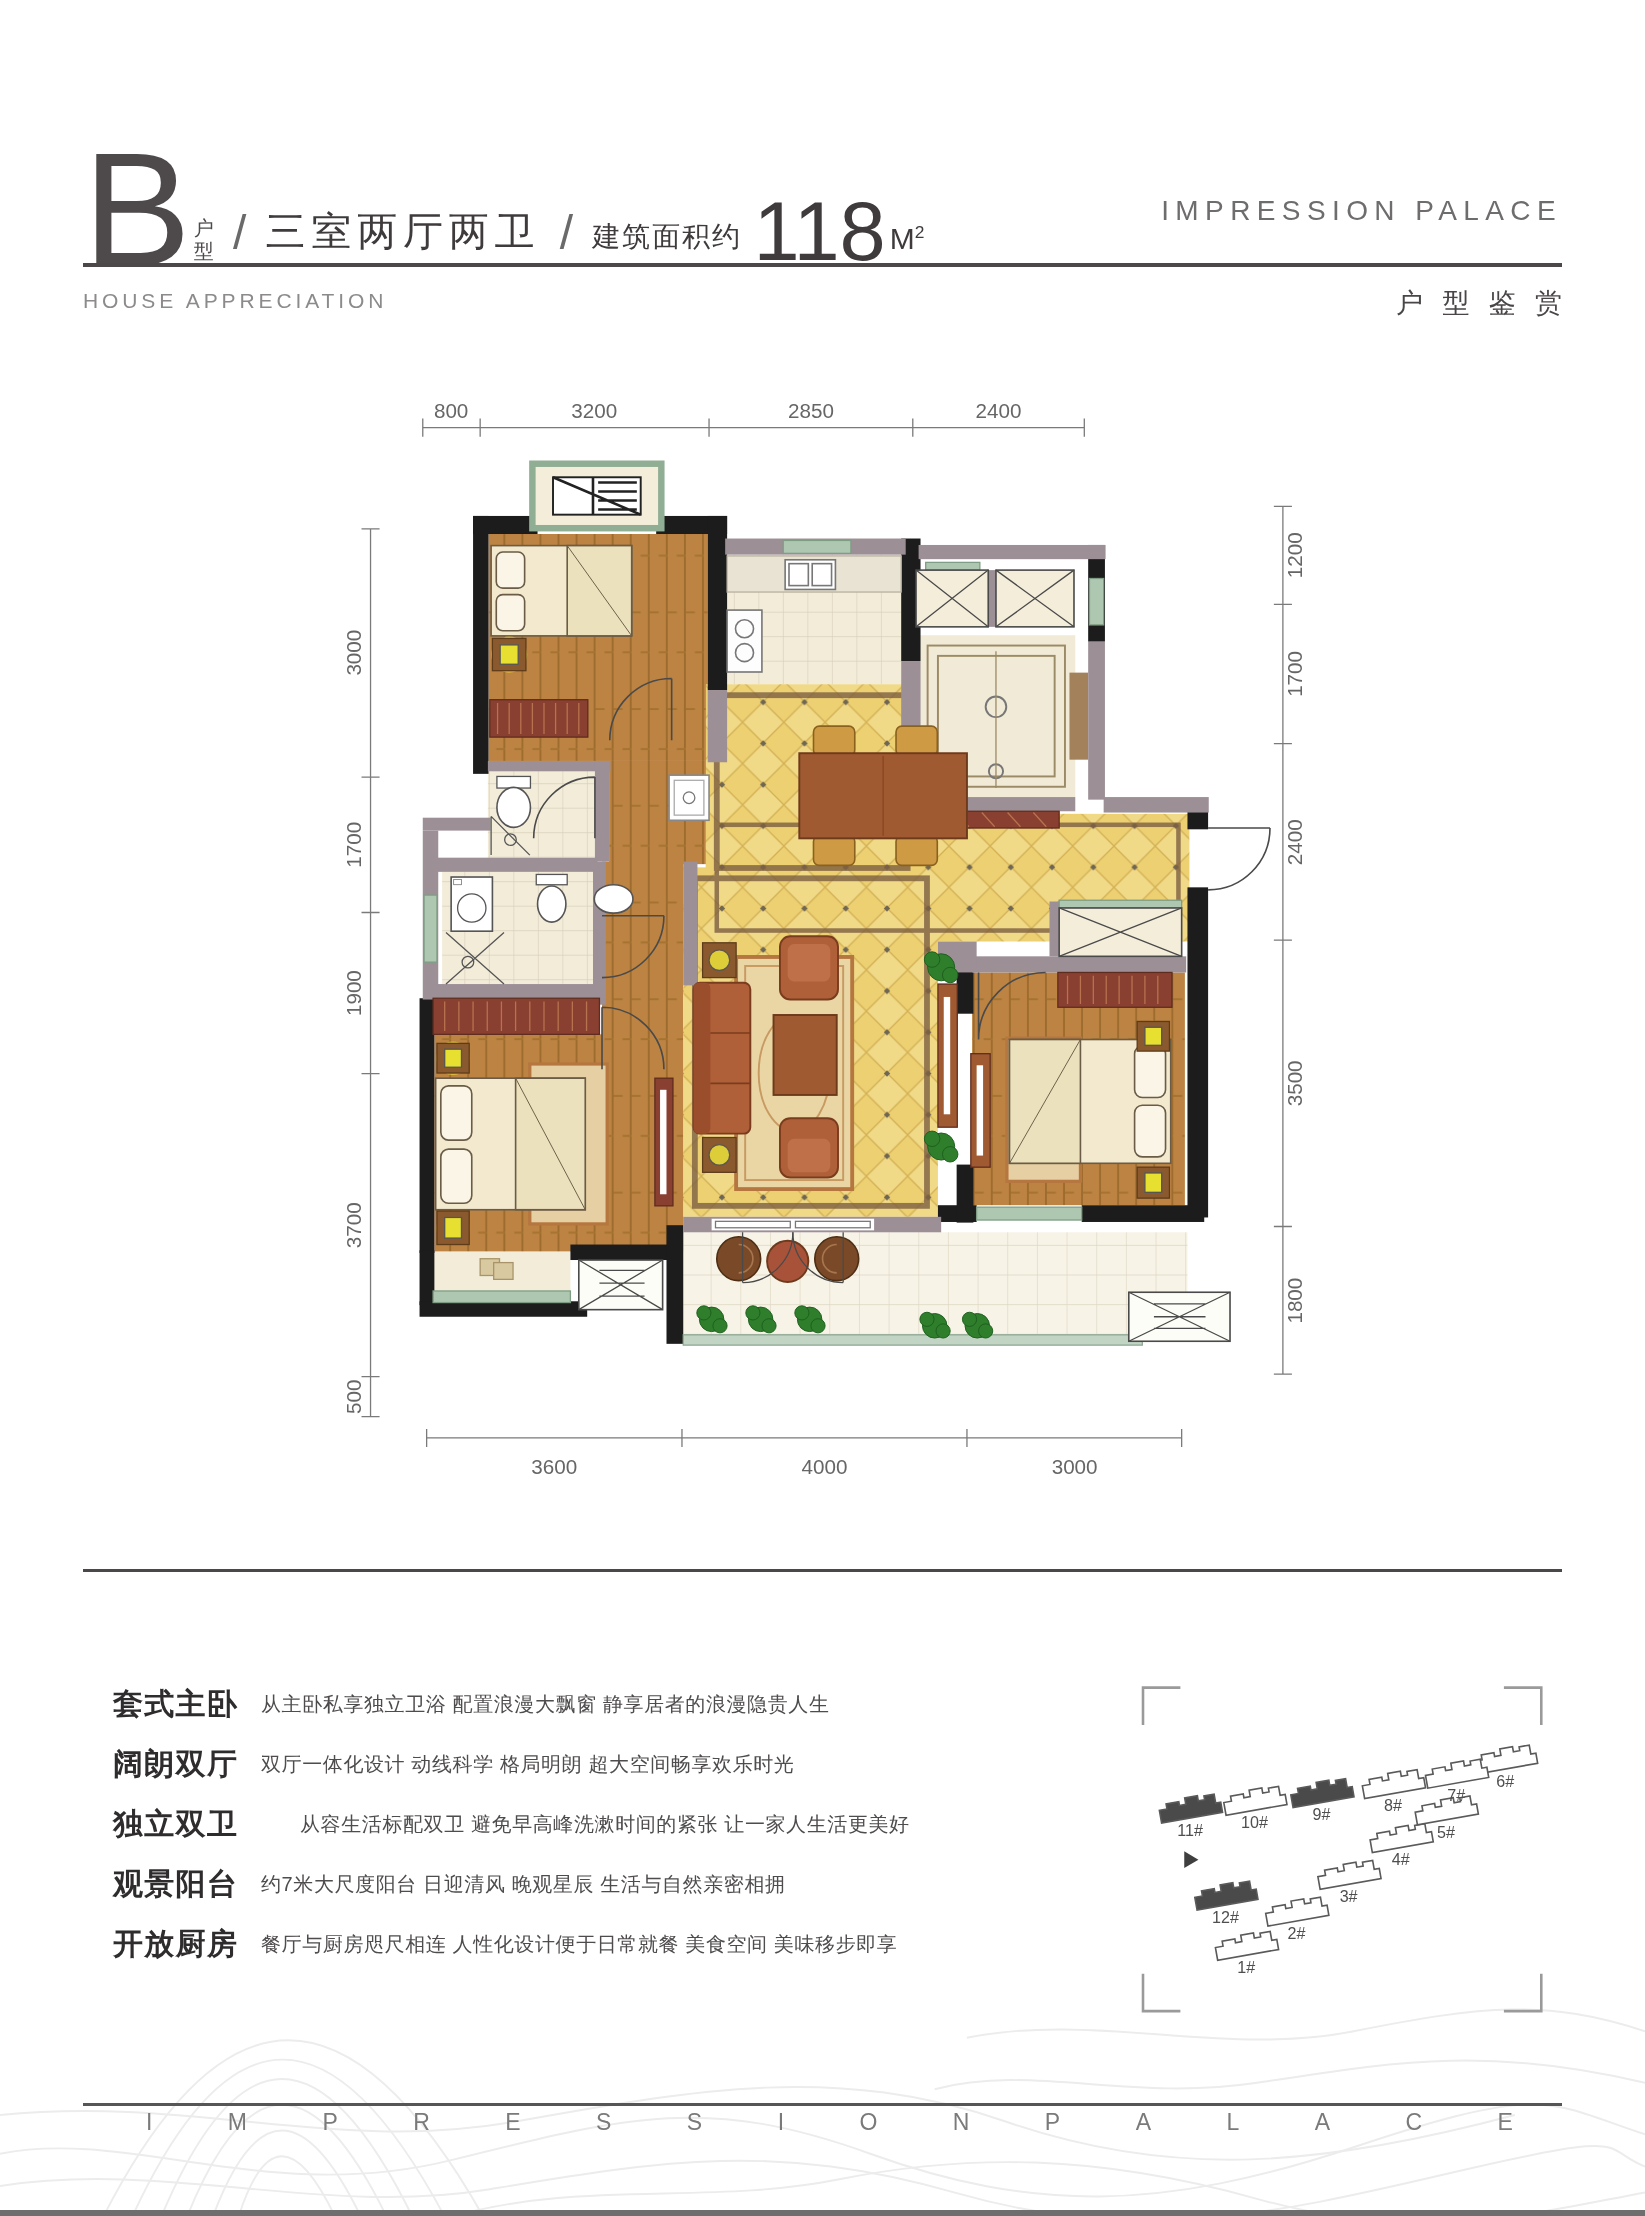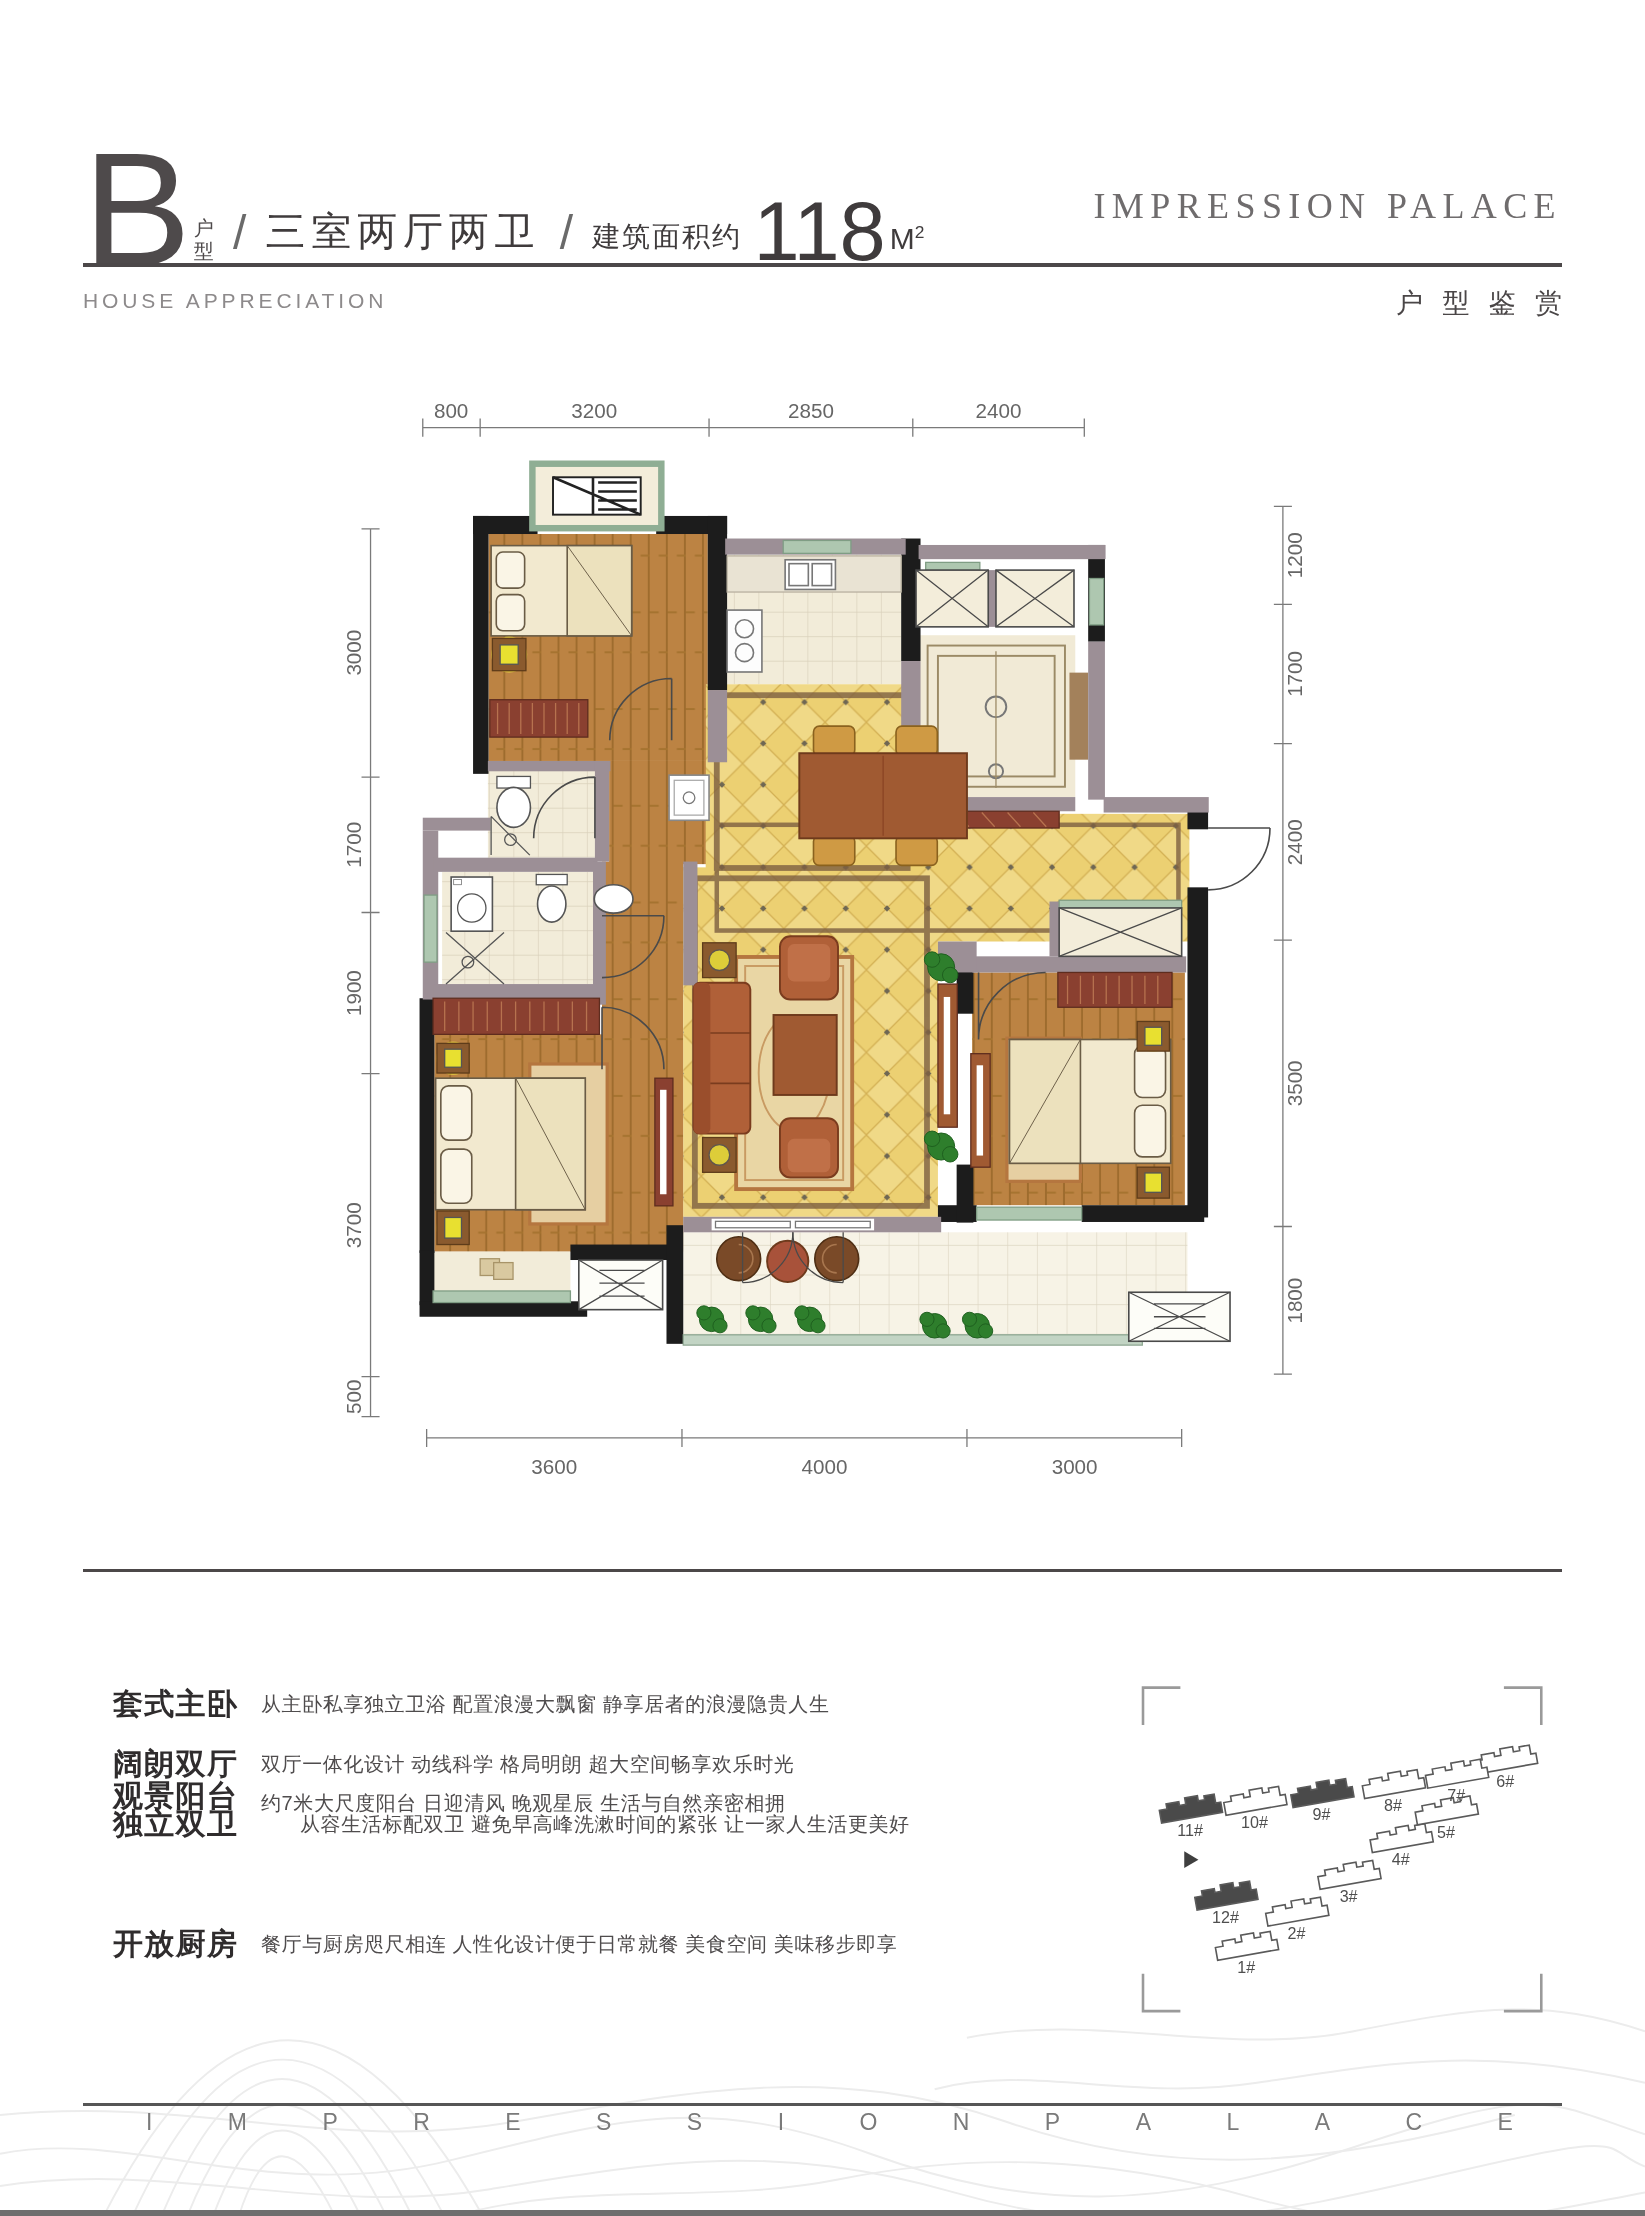--- a/index.html
+++ b/index.html
@@ -10,22 +10,22 @@
   .hdr-row{position:absolute;left:83px;top:126px;right:83px;height:138px;}
   .hdr-left{position:absolute;left:0;bottom:0;display:flex;align-items:flex-end;color:#4a4647;}
   .plan-letter{font-size:162px;line-height:111px;font-weight:400;color:#4e4a4b;letter-spacing:-2.6px;}
   .plan-suffix{font-size:20px;line-height:23px;color:#4e4a4b;margin-left:5.2px;margin-bottom:1.3px;}
   .hdr-sep{font-size:48px;font-weight:300;color:#6a6a6a;margin:0 19.3px 3.9px 19.3px;}
   .hdr-layout{font-size:40px;letter-spacing:5.8px;color:#3f3b3c;font-weight:500;margin-bottom:5.2px;}
   .hdr-area-prefix{font-size:28px;color:#3f3b3c;margin-bottom:7.7px;letter-spacing:1.9px;}
   .hdr-area-val{font-size:83px;line-height:64px;font-weight:300;color:#3f3b3c;margin:0 3.9px 0 11.6px;}
   .hdr-area-unit{font-size:30px;color:#3f3b3c;margin-bottom:7.7px;text-align:center;}
   .hdr-area-unit sup{font-size:17.4px;}
-  .brand-en{position:absolute;right:0;bottom:37px;font-size:36px;font-weight:300;
-            letter-spacing:6.4px;color:#6f6c6d;font-family:Liberation Serif, serif;}
+  .brand-en{position:absolute;right:0;bottom:37px;font-size:28px;font-weight:300;
+            letter-spacing:6.4px;color:#6f6c6d;}
   .rule1{position:absolute;left:83px;right:83px;top:263px;height:3.9px;background:#4c4849;}
   .sub-en{position:absolute;left:83px;top:289px;font-size:21px;font-weight:300;
           letter-spacing:3.9px;color:#8d8a8b;}
   .sub-cn{position:absolute;right:83px;top:285px;font-size:27px;color:#4a4647;
           letter-spacing:19.3px;margin-right:-19.3px;}
   
   .rule2{position:absolute;left:83px;right:83px;top:1569px;height:3.2px;background:#4c4849;}
   .rule3{position:absolute;left:83px;right:83px;top:2103px;height:2.6px;background:#565656;}
   .footer-letters{position:absolute;left:146px;top:2109px;width:1367px;display:flex;
                   justify-content:space-between;font-size:23px;font-weight:300;color:#7a7a7a;}
@@ -470,21 +470,21 @@
     <span class="feat-desc">从主卧私享独立卫浴  配置浪漫大飘窗  静享居者的浪漫隐贵人生</span>
   </div>
   <div class="feat-row" style="top:1744px;">
     <span class="feat-label">阔朗双厅</span>
     <span class="feat-desc">双厅一体化设计  动线科学 格局明朗  超大空间畅享欢乐时光</span>
   </div>
   <div class="feat-row" style="top:1804px;gap:39px;">
     <span class="feat-label">独立双卫</span>
     <span class="feat-desc">从容生活标配双卫  避免早高峰洗漱时间的紧张  让一家人生活更美好</span>
   </div>
-  <div class="feat-row" style="top:1776px;align-items:flex-end;">
+  <div class="feat-row" style="top:1864px;">
     <span class="feat-label">观景阳台</span>
     <span class="feat-desc">约7米大尺度阳台  日迎清风  晚观星辰  生活与自然亲密相拥</span>
   </div>
   <div class="feat-row" style="top:1924px;">
     <span class="feat-label">开放厨房</span>
     <span class="feat-desc">餐厅与厨房咫尺相连  人性化设计便于日常就餐  美食空间 美味移步即享</span>
   </div>
 </div>
 
 <svg class="abs" style="left:1135px;top:1676px;" width="413" height="348" viewBox="1760 2600 640 540">

